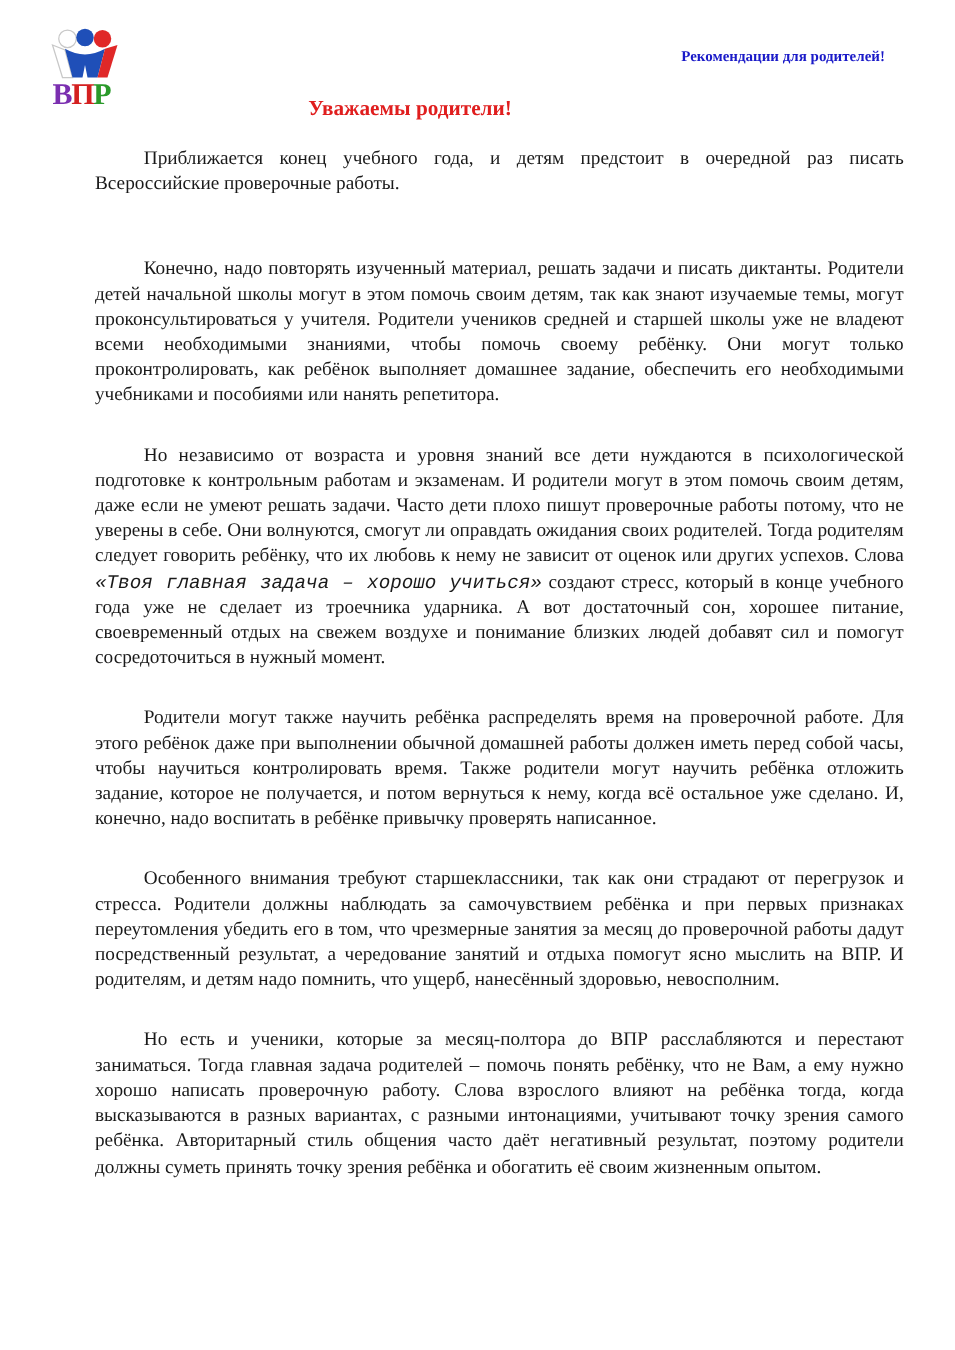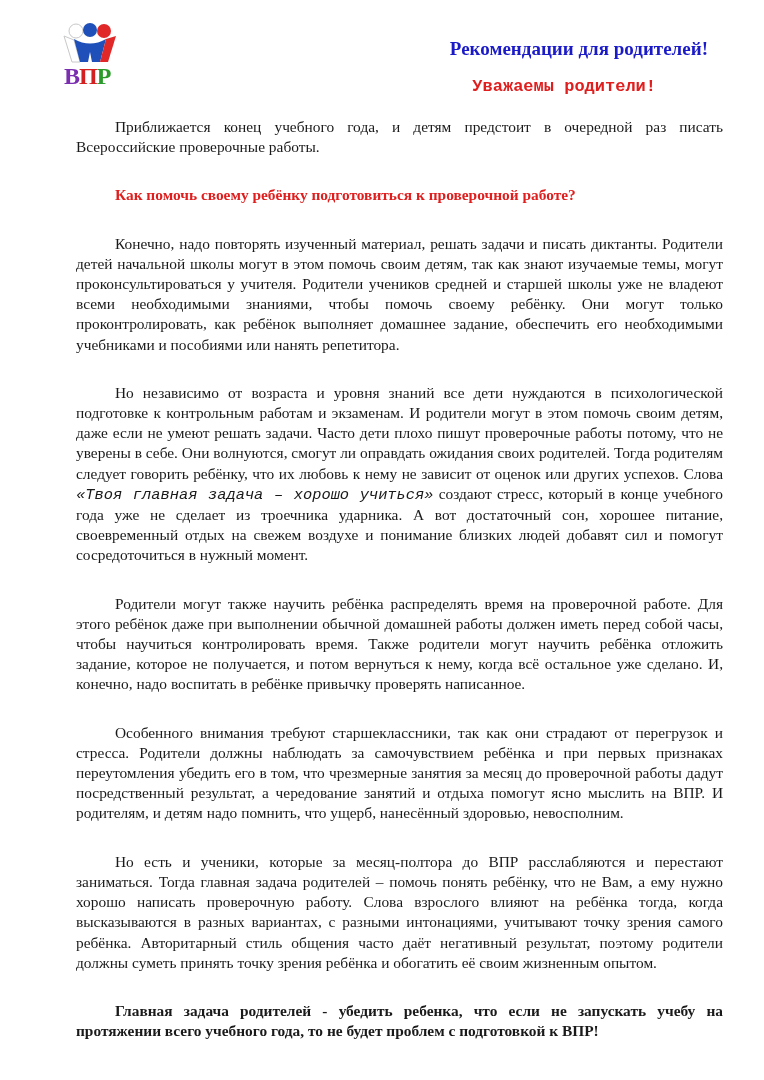--- a/index.html
+++ b/index.html
@@ -1,25 +1,25 @@
 <!DOCTYPE html>
 <html><head>
 <meta charset="utf-8">
 <style>
   html, body { margin:0; padding:0; background:#ffffff; }
   body { width:764px; height:1080px; position:relative; overflow:hidden;
          font-family:"Liberation Serif", serif; color:#1a1a1a; }
-  .logo { position:absolute; left:60px; top:22px; width:60px; height:68px;text-align:right; }
+  .logo { position:absolute; left:38px; top:22px; width:60px; height:68px;text-align:right; }
   .logo svg { display:block; }
   .logo-text { position:absolute; left:4px; top:42px; font-family:"Liberation Serif", serif;
                font-weight:bold; font-size:24px; letter-spacing:-1px; line-height:24px; }
   .header-right { position:absolute; right:56px; top:38px; color:#1a1ac8; font-weight:bold;
-                  font-size:19px; }
-  .greeting { position:absolute; left:0; width:656px; top:77px; text-align:right;
-              color:#e01e1e; font-weight:bold; font-size:17px;font-family:Liberation Mono, monospace; }
+                  font-size:12px; }
+  .greeting { position:absolute; left:0; width:656px; top:77px; text-align:center;
+              color:#e01e1e; font-weight:bold; font-size:17px; }
   .content { position:absolute; left:72px; width:655px; top:113px; font-size:15.4px; line-height:20.2px; }
   p { margin:4px; text-align:justify; text-indent:39px; }
   .gap { height:20px; }
   .red-h { color:#e01e1e; font-weight:bold; text-indent:39px; }
   .bold { font-weight:bold; }
   em { font-style:italic;font-family:Liberation Mono, monospace; }
 </style>
 </head>
 <body>
 
@@ -36,29 +36,27 @@
     <span style="color:#7b2fb0">В</span><span style="color:#d42020">П</span><span style="color:#2a9a2a">Р</span>
   </div>
 </div>
 
 <div class="header-right">Рекомендации для родителей!</div>
 <div class="greeting">Уважаемы родители!</div>
 
 <div class="content">
   <p>Приближается конец учебного года, и детям предстоит в очередной раз писать Всероссийские проверочные работы.</p>
   <div class="gap"></div>
-  <p class="red-h">Как помочь своему ребёнку подготовиться к проверочной работе?</p>
   <div class="gap"></div>
   <p>Конечно, надо повторять изученный материал, решать задачи и писать диктанты. Родители детей начальной школы могут в этом помочь своим детям, так как знают изучаемые темы, могут проконсультироваться у учителя. Родители учеников средней и старшей школы уже не владеют всеми необходимыми знаниями, чтобы помочь своему ребёнку. Они могут только проконтролировать, как ребёнок выполняет домашнее задание, обеспечить его необходимыми учебниками и пособиями или нанять репетитора.</p>
   <div class="gap"></div>
   <p><span>Но независимо от возраста и уровня знаний все дети нуждаются в психологической подготовке к контрольным работам и экзаменам. И родители могут в этом помочь своим детям, даже если не умеют решать задачи. Часто дети плохо пишут проверочные работы потому, что не уверены в себе. Они волнуются, смогут ли оправдать ожидания своих родителей. Тогда родителям следует говорить ребёнку, что их любовь к нему не зависит от оценок или других успехов. Слова </span><em>«Твоя главная задача – хорошо учиться»</em><span> создают стресс, который в конце учебного года уже не сделает из троечника ударника. А вот достаточный сон, хорошее питание, своевременный отдых на свежем воздухе и понимание близких людей добавят сил и помогут сосредоточиться в нужный момент.</span></p>
   <div class="gap"></div>
   <p>Родители могут также научить ребёнка распределять время на проверочной работе. Для этого ребёнок даже при выполнении обычной домашней работы должен иметь перед собой часы, чтобы научиться контролировать время. Также родители могут научить ребёнка отложить задание, которое не получается, и потом вернуться к нему, когда всё остальное уже сделано. И, конечно, надо воспитать в ребёнке привычку проверять написанное.</p>
   <div class="gap"></div>
   <p>Особенного внимания требуют старшеклассники, так как они страдают от перегрузок и стресса. Родители должны наблюдать за самочувствием ребёнка и при первых признаках переутомления убедить его в том, что чрезмерные занятия за месяц до проверочной работы дадут посредственный результат, а чередование занятий и отдыха помогут ясно мыслить на ВПР. И родителям, и детям надо помнить, что ущерб, нанесённый здоровью, невосполним.</p>
   <div class="gap"></div>
   <p>Но есть и ученики, которые за месяц-полтора до ВПР расслабляются и перестают заниматься. Тогда главная задача родителей – помочь понять ребёнку, что не Вам, а ему нужно хорошо написать проверочную работу. Слова взрослого влияют на ребёнка тогда, когда высказываются в разных вариантах, с разными интонациями, учитывают точку зрения самого ребёнка. Авторитарный стиль общения часто даёт негативный результат, поэтому родители должны суметь принять точку зрения ребёнка и обогатить её своим жизненным опытом.</p>
   <div class="gap"></div>
-  <p class="bold">Главная задача родителей - убедить ребенка, что если не запускать учебу на протяжении всего учебного года, то не будет проблем с подготовкой к ВПР!</p>
   <div class="gap"></div>
   <div class="gap"></div>
 
 </div>
 
 </body></html>

